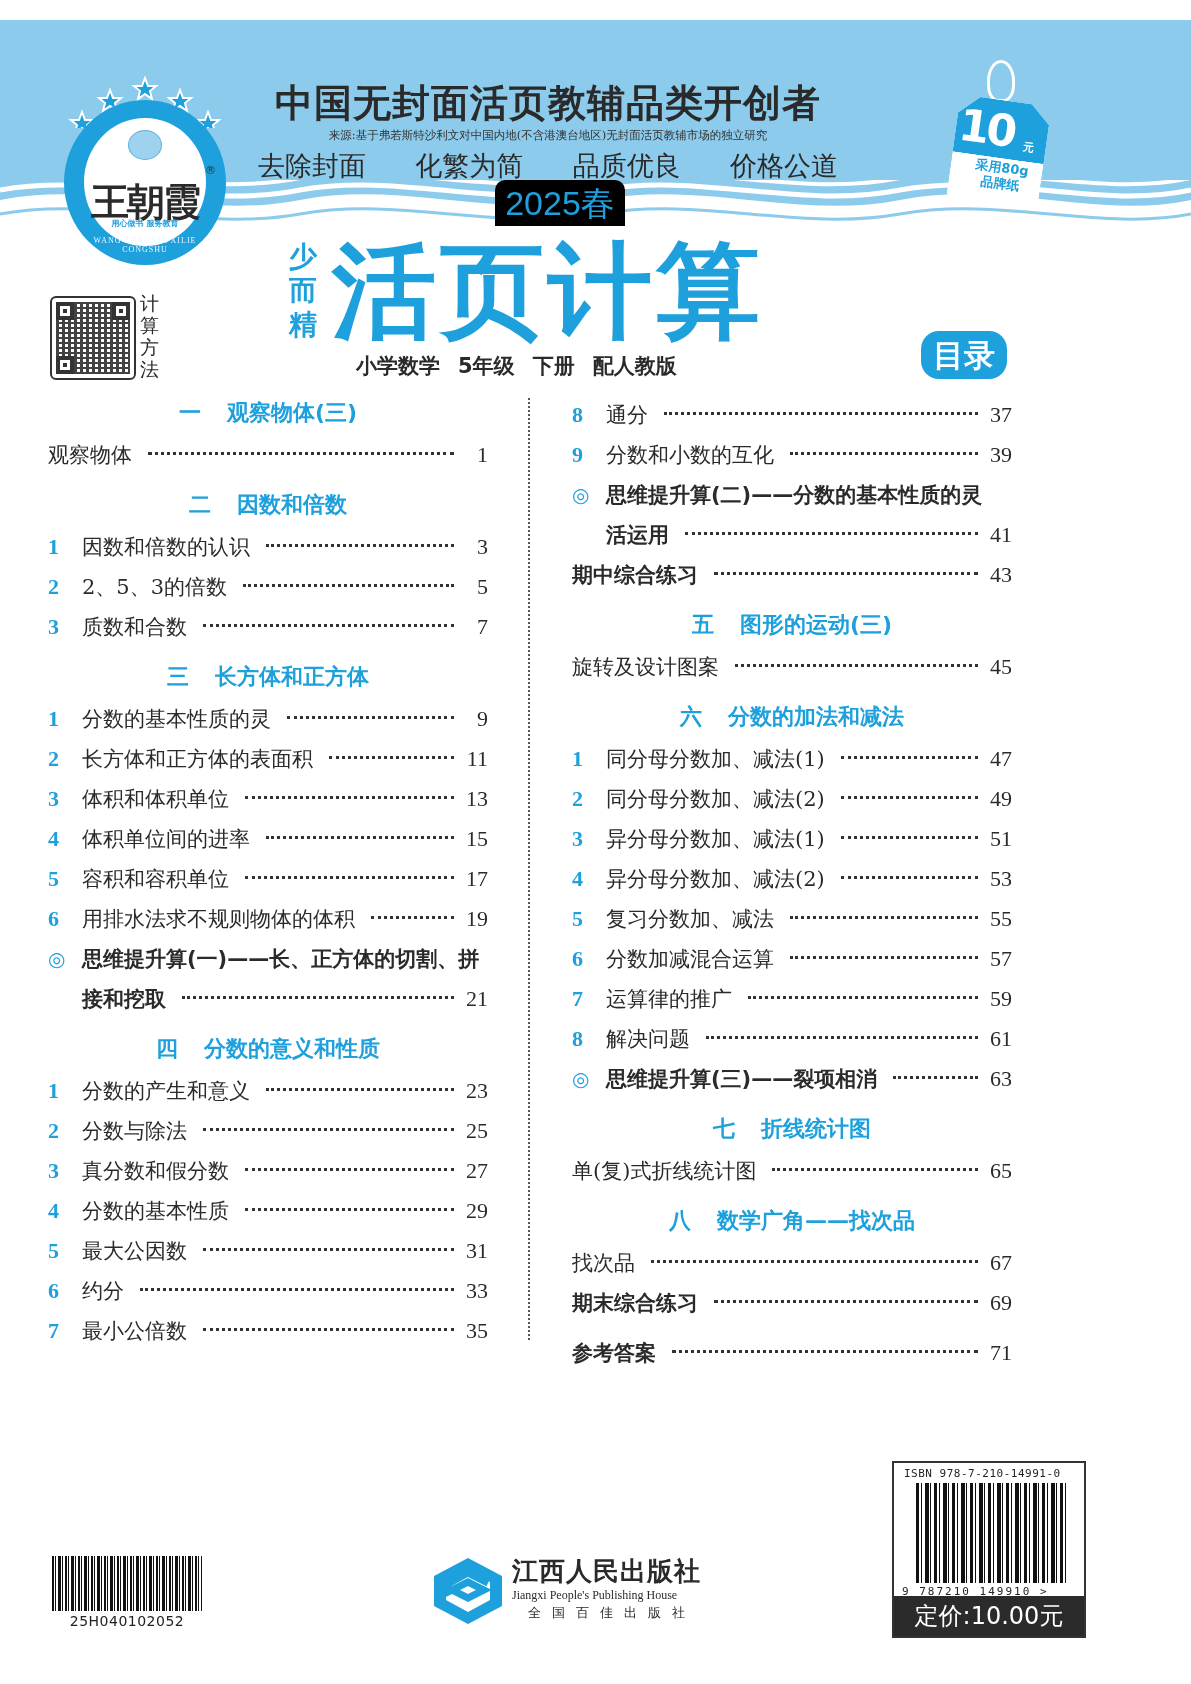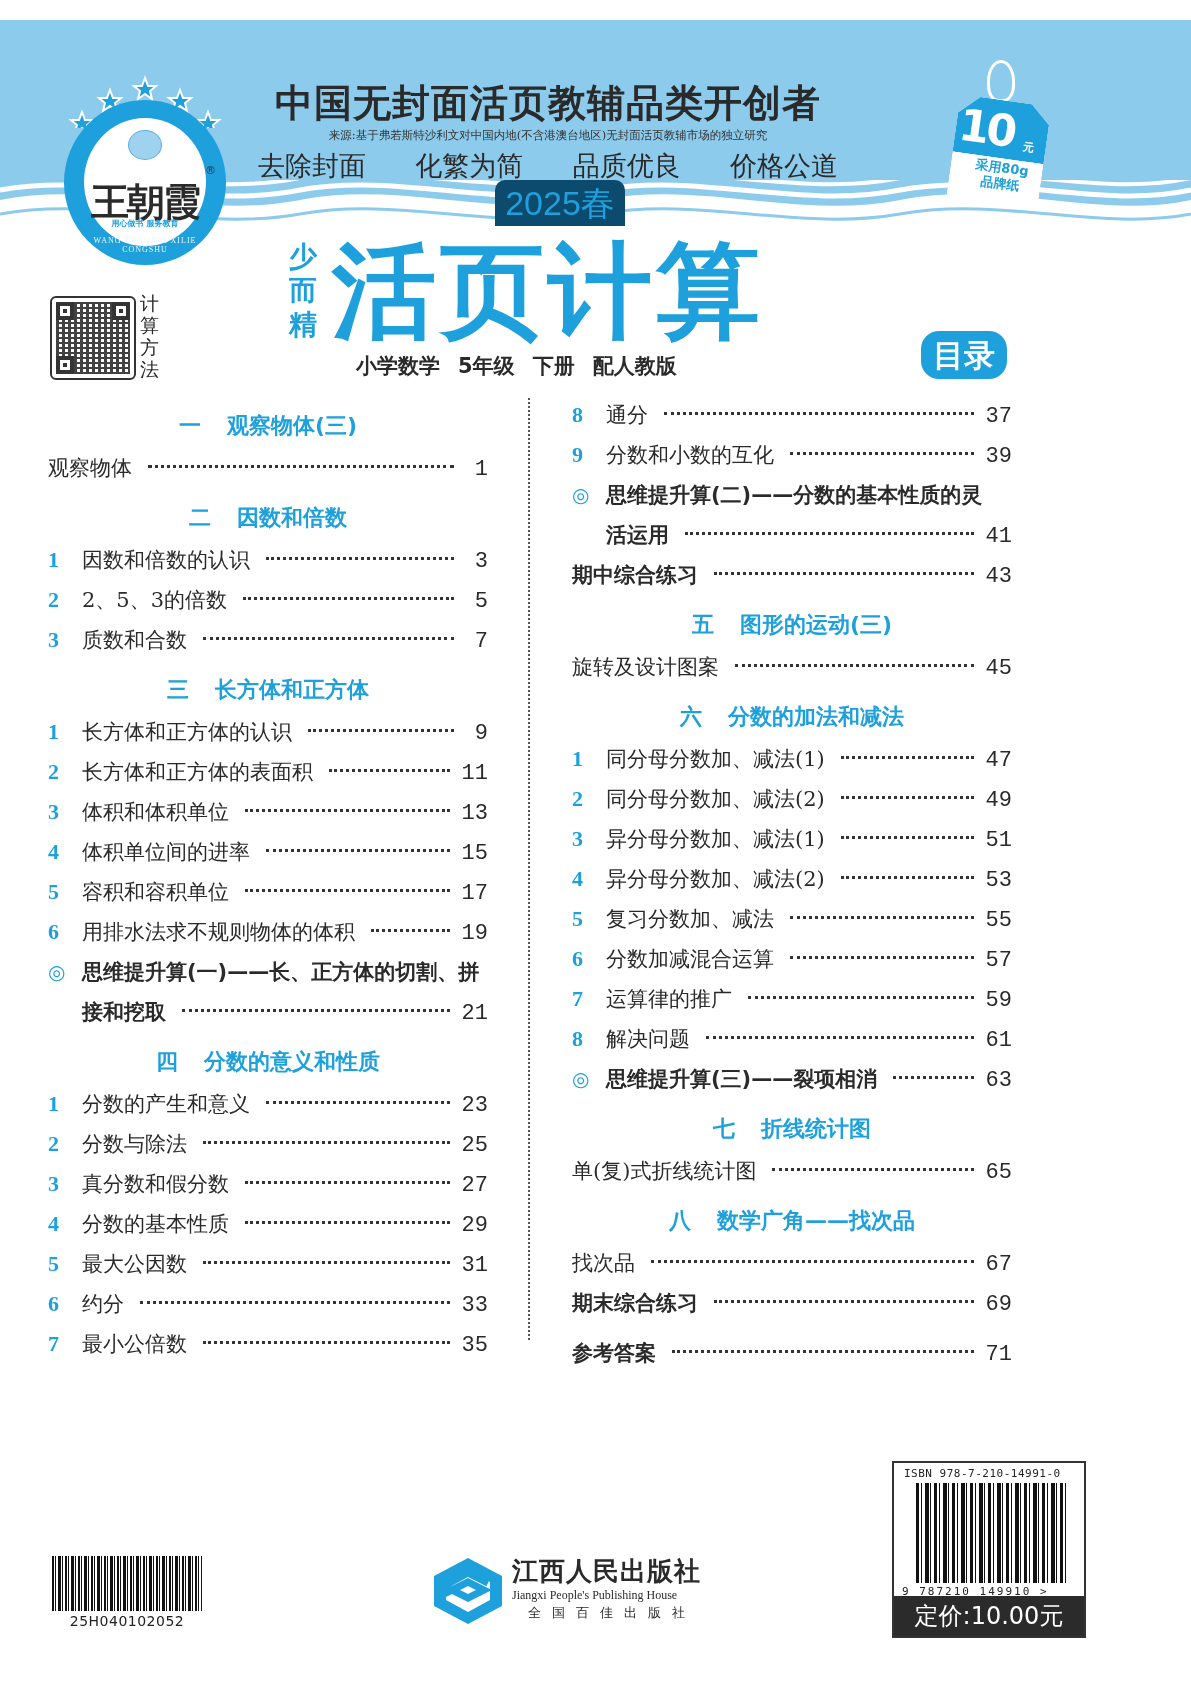--- a/index.html
+++ b/index.html
@@ -79,21 +79,21 @@
     position: absolute; left: 78px; top: 82px; font-family: "DejaVu Sans", sans-serif;
     font-size: 11px; font-weight: bold; color: #ffffff; transform: rotate(8deg);
   }
   .tag-paper {
     position: absolute; left: 14px; top: 102px; width: 84px; text-align: center;
     font-family: "DejaVu Sans", sans-serif; font-size: 13px; font-weight: bold; color: #1ea0dc;
     line-height: 16px; transform: rotate(8deg);
   }
 
   .season-badge {
-    position: absolute; left: 495px; top: 180px; width: 130px; height: 46px; background: #0c4a6e;
+    position: absolute; left: 495px; top: 180px; width: 130px; height: 46px; background: #000000;
     border-radius: 10px 10px 0 0; text-align: center;
     font-family: "Liberation Sans", sans-serif; font-size: 34px; color: #1ea0dc; line-height: 46px;
   }
 
   
   .qr {
     position: absolute; left: 50px; top: 296px; width: 86px; height: 84px;
     border: 2px solid #333; border-radius: 6px; padding: 4px; background: #fff;
   }
   .qr-grid {
@@ -123,21 +123,21 @@
     font-family: "DejaVu Sans", sans-serif; font-weight: bold; font-size: 21px; color: #2a2a2a; display: flex; gap: 18px;
   }
   .toc-badge {
     position: absolute; left: 921px; top: 331px; width: 86px; height: 48px; background: #1ea0dc;
     border-radius: 18px; color: #ffffff; text-align: center;
     font-family: "DejaVu Sans", sans-serif; font-weight: bold; font-size: 31px; line-height: 48px;
   }
 
   
   .col { position: absolute; top: 395px; }
-  .col-left { left: 48px; width: 440px; margin-top: 13px; }
+  .col-left { left: 48px; width: 440px; }
   .col-right { left: 572px; width: 440px; }
   .divider {
     position: absolute; left: 528px; top: 398px; width: 0; height: 942px;
     border-left: 2px dotted #555;
   }
 
   .chapter {
     font-family: "DejaVu Sans", sans-serif; font-weight: bold; color: #1ea0dc;
     font-size: 22px; text-align: center; height: 36px; line-height: 36px;
   }
@@ -149,21 +149,21 @@
   .entry .idx {
     width: 34px; flex: 0 0 34px; color: #1ea0dc; font-weight: bold;
     font-family: "Liberation Serif", serif; font-size: 22px;
   }
   .entry .idx.ring { font-size: 20px; font-family: "DejaVu Sans", sans-serif; font-weight: normal; }
   .entry .label { white-space: nowrap; font-family: "DejaVu Serif", serif; }
   .entry .label.bold { font-family: "DejaVu Sans", sans-serif; font-weight: bold; }
   .entry .dots {
     flex: 1 1 auto; margin: 0 12px 0 16px; border-bottom: 3px dotted #333; height: 1px; transform: translateY(-7px);
   }
-  .entry .page { flex: 0 0 auto; font-family: Liberation Mono, monospace; font-size: 22px; min-width: 22px; text-align: right; }
+  .entry .page { flex: 0 0 auto; font-family: Liberation Serif, serif; font-size: 22px; min-width: 22px; text-align: right; }
   .entry.wrap-first { height: 40px; }
   .spacer-s { height: 12px; }
 
   
   .barcode-left { position: absolute; left: 52px; top: 1556px; width: 150px; }
   .bars-l {
     width: 150px; height: 55px;
     background: repeating-linear-gradient(90deg, #111 0 2px, #fff 2px 3px, #111 3px 4px, #fff 4px 6px, #111 6px 9px, #fff 9px 10px, #111 10px 11px, #fff 11px 13px);
   }
   .barcode-left .code { font-family: "DejaVu Sans", sans-serif; font-size: 14px; color: #222; text-align: center; margin-top: 2px; letter-spacing: 0.5px; }
@@ -293,21 +293,21 @@
       <span class="idx">3</span>
       <span class="label">质数和合数</span>
       <span class="dots"></span>
       <span class="page">7</span>
     </div>
     <div class="spacer-s"></div>
     <div class="chapter"><span class="num">三</span><span>长方体和正方体</span></div>
     <div style="height: 4px;"></div>
     <div class="entry">
       <span class="idx">1</span>
-      <span class="label">长方体和正方体的认识</span>
+      <span class="label">分数的基本性质的灵</span>
       <span class="dots"></span>
       <span class="page">9</span>
     </div>
     <div class="entry">
       <span class="idx">2</span>
       <span class="label">长方体和正方体的表面积</span>
       <span class="dots"></span>
       <span class="page">11</span>
     </div>
     <div class="entry">

